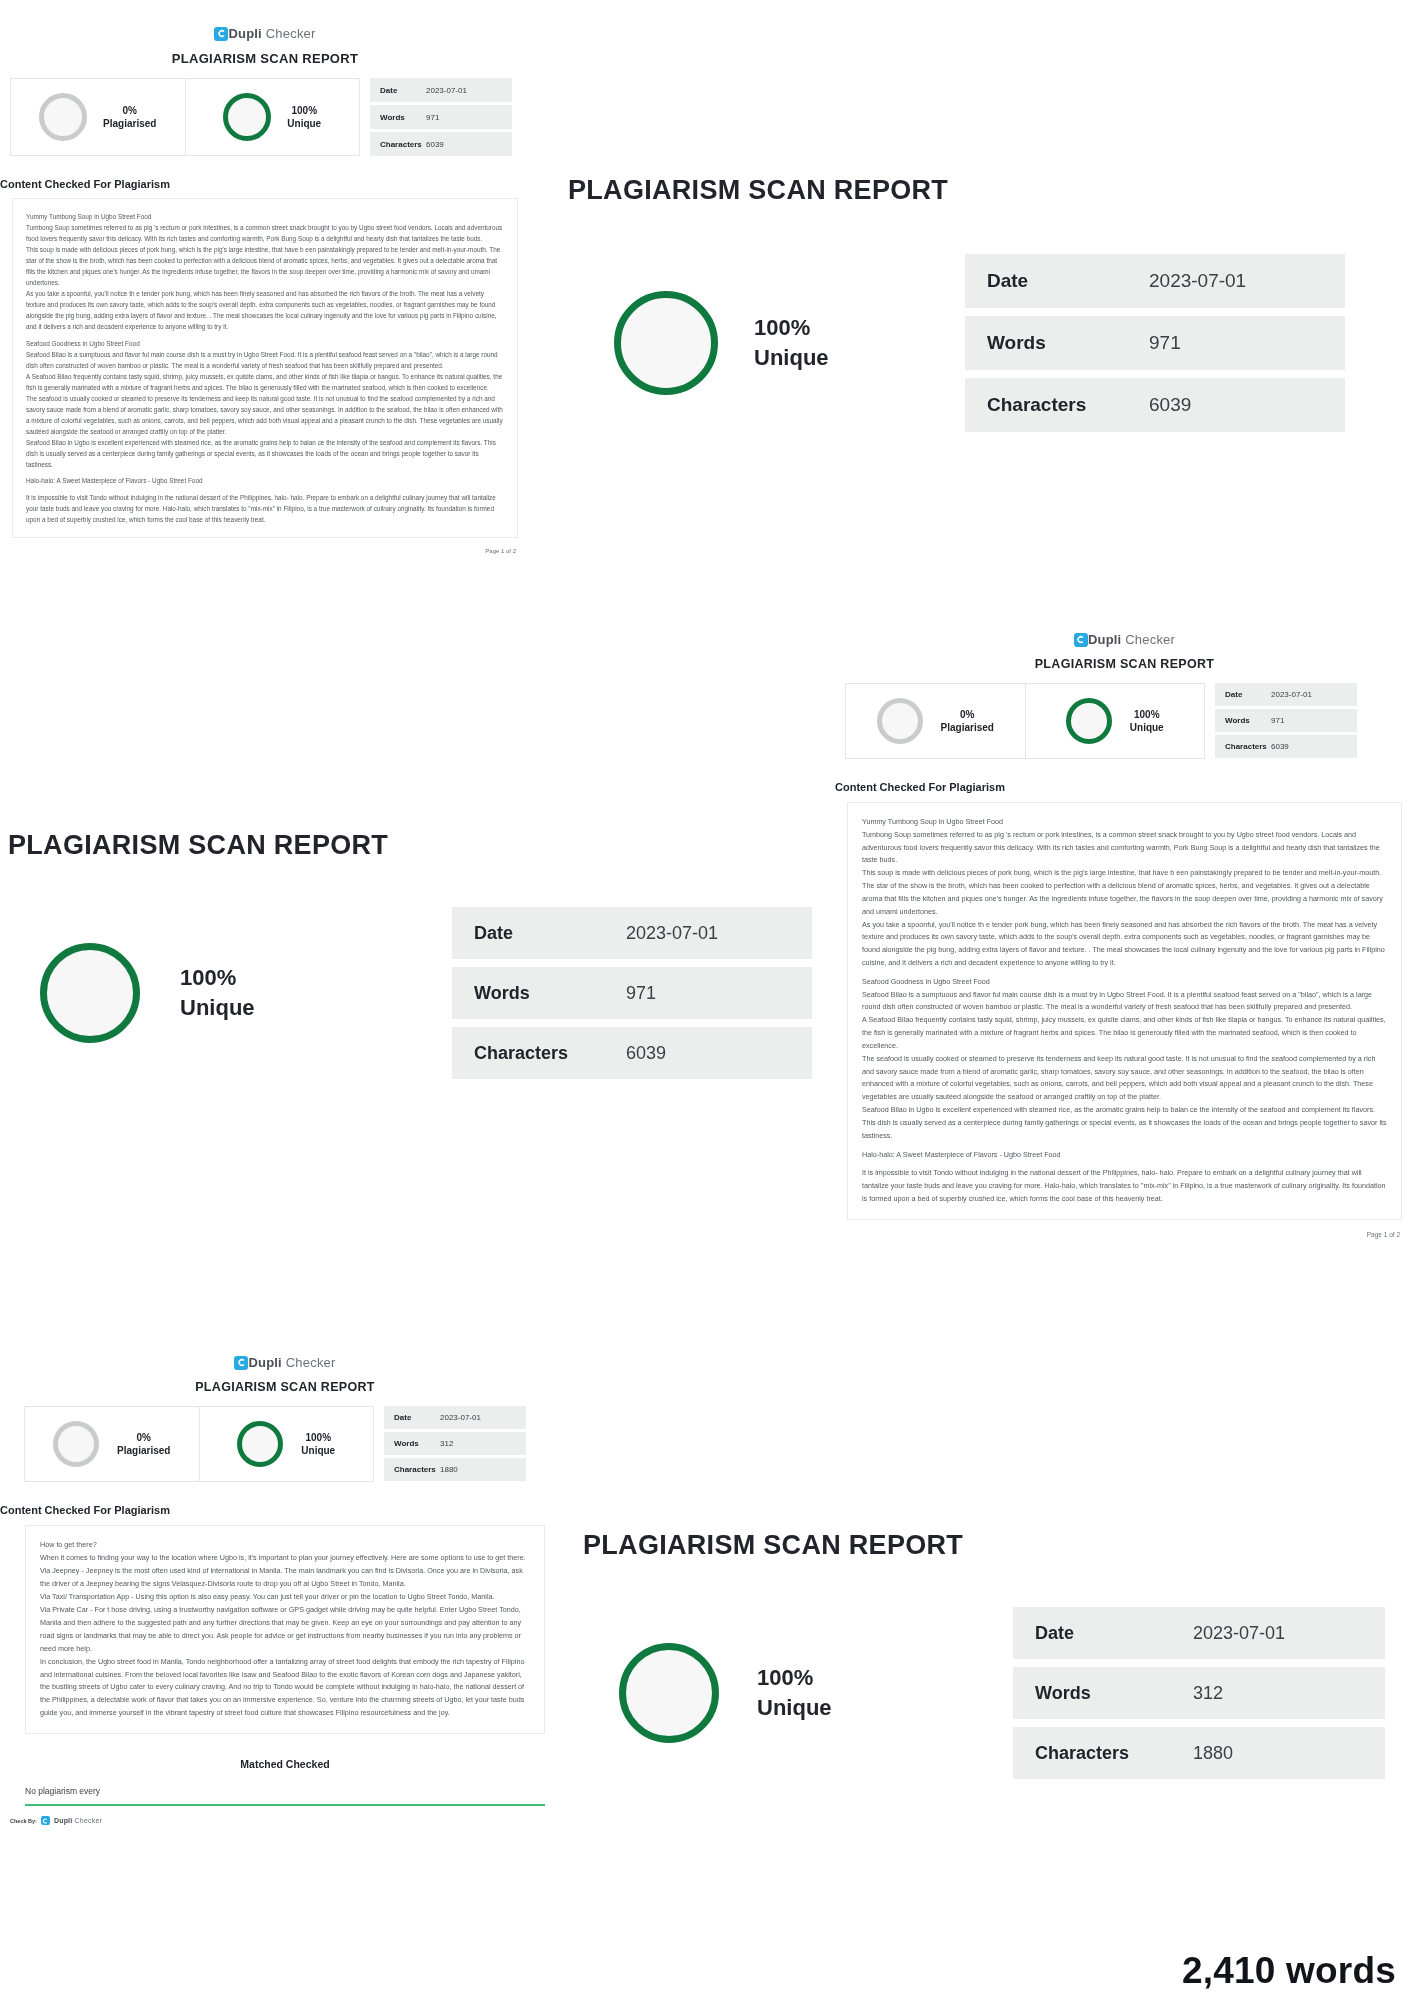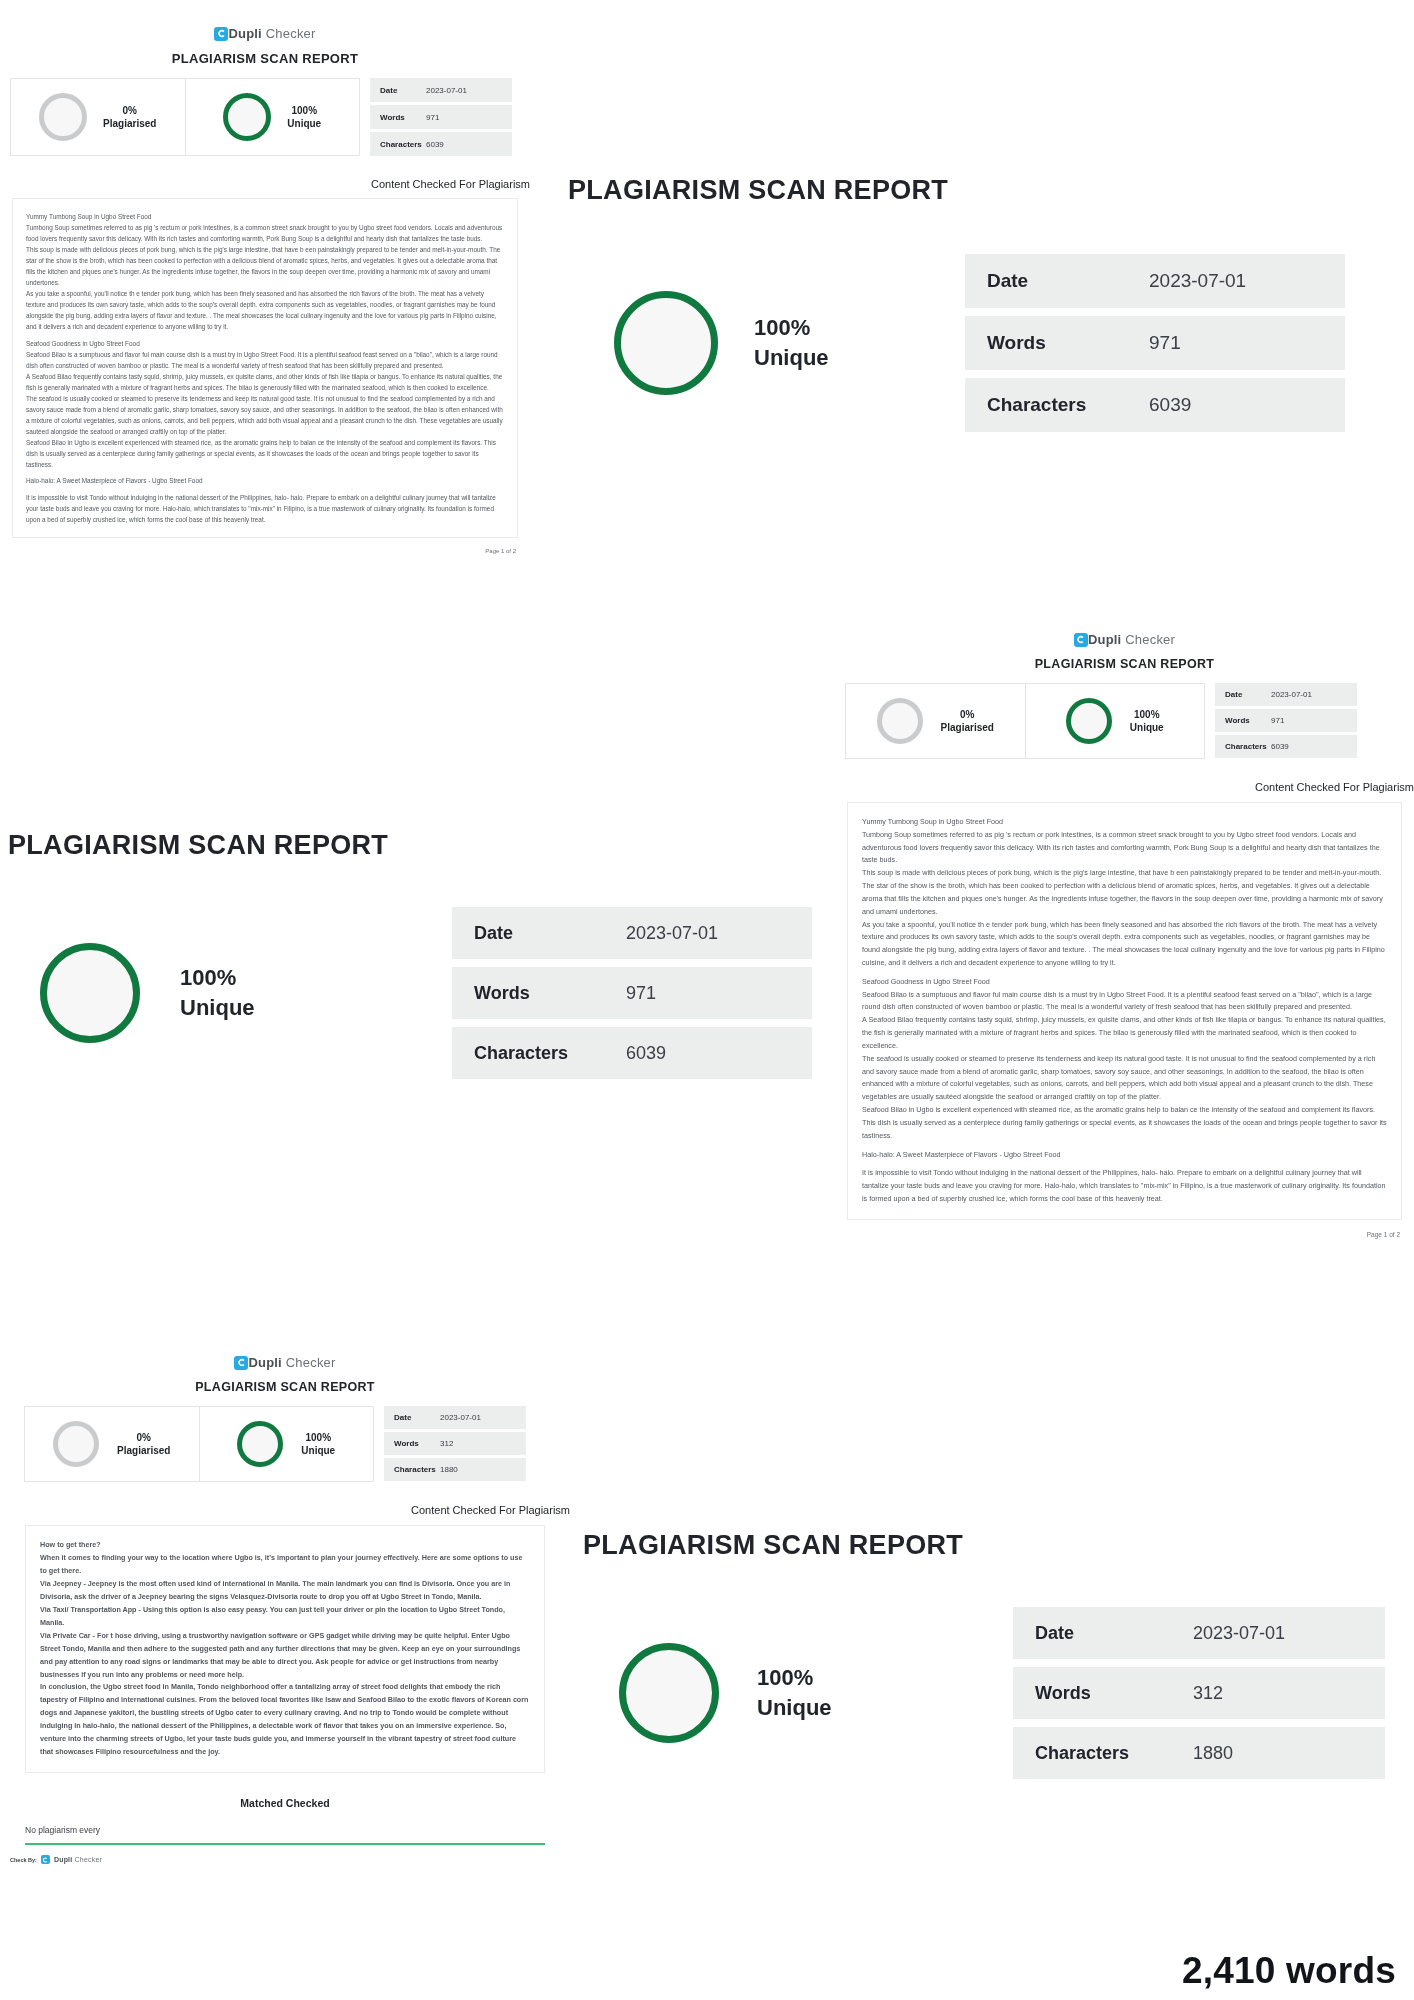--- a/index.html
+++ b/index.html
@@ -46,21 +46,21 @@
   
   .stats{display:flex;flex-direction:column;}
   .stat-row{
     background:#eceded;display:flex;align-items:center;box-sizing:border-box;
   }
   .stat-key{font-weight:700;color:#21252b;}
   .stat-val{color:#3b4046;font-weight:400;}
 
   
   .section-head{
-    text-align:right;font-weight:400;color:#21252b;white-space:nowrap;
+    text-align:left;font-weight:700;color:#21252b;white-space:nowrap;
   }
   .content-box{
     border:1px solid #e8eaec;background:#fff;box-sizing:border-box;
     color:#52585f;
   }
   .content-box p{margin:0;}
   .content-box p.gap{margin-top:.85em;}
   .pagenum{text-align:right;color:#6b7076;}
 
   
@@ -312,21 +312,21 @@
       </div>
       <div class="stat-row" style="height:23px;padding:0 10px;">
         <span class="stat-key" style="font-size:8px;width:46px;">Characters</span>
         <span class="stat-val" style="font-size:8px;">1880</span>
       </div>
     </div>
   </div>
 
   <div class="section-head" style="font-size:11px;margin:22px 0 9px 0;">Content Checked For Plagiarism</div>
 
-  <div class="content-box" style="margin:2px 25px;padding:13px 14px;font-size:7.2px;line-height:1.8;font-weight:bold;">
+  <div class="content-box" style="margin:2px 25px;padding:13px 14px;font-size:7.2px;line-height:1.8;">
     <p>How to get there?</p>
     <p>When it comes to finding your way to the location where Ugbo is, it's important to plan your journey effectively. Here are some options to use to get there.</p>
     <p>Via Jeepney - Jeepney is the most often used kind of international in Manila. The main landmark you can find is Divisoria. Once you are in Divisoria, ask the driver of a Jeepney bearing the signs Velasquez-Divisoria route to drop you off at Ugbo Street in Tondo, Manila.</p>
     <p>Via Taxi/ Transportation App - Using this option is also easy peasy. You can just tell your driver or pin the location to Ugbo Street Tondo, Manila.</p>
     <p>Via Private Car - For t hose driving, using a trustworthy navigation software or GPS gadget while driving may be quite helpful. Enter Ugbo Street Tondo, Manila and then adhere to the suggested path and any further directions that may be given. Keep an eye on your surroundings and pay attention to any road signs or landmarks that may be able to direct you. Ask people for advice or get instructions from nearby businesses if you run into any problems or need more help.</p>
     <p>In conclusion, the Ugbo street food in Manila, Tondo neighborhood offer a tantalizing array of street food delights that embody the rich tapestry of Filipino and international cuisines. From the beloved local favorites like Isaw and Seafood Bilao to the exotic flavors of Korean corn dogs and Japanese yakitori, the bustling streets of Ugbo cater to every culinary craving. And no trip to Tondo would be complete without indulging in halo-halo, the national dessert of the Philippines, a delectable work of flavor that takes you on an immersive experience. So, venture into the charming streets of Ugbo, let your taste buds guide you, and immerse yourself in the vibrant tapestry of street food culture that showcases Filipino resourcefulness and the joy.</p>
   </div>
 
   <div class="matched-head" style="font-size:10.5px;margin:24px 0 16px 0;">Matched Checked</div>
 

